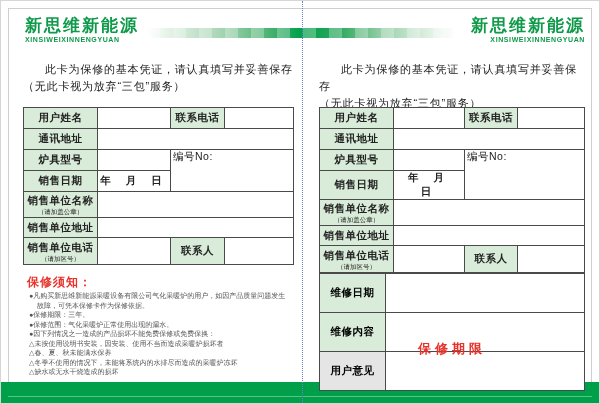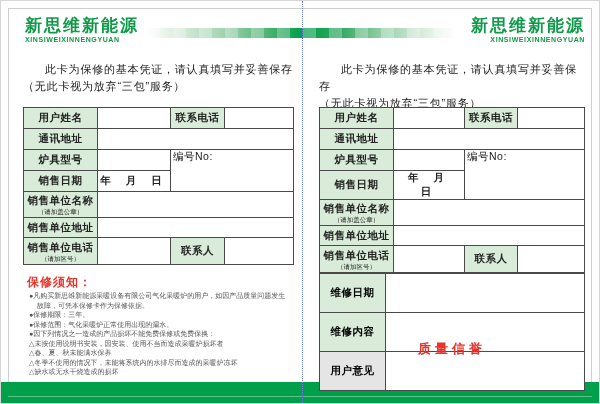--- a/index.html
+++ b/index.html
@@ -236,20 +236,20 @@
           <td class="val"></td>
         </tr>
         <tr>
           <td class="lbl green-bg" style="background: #e5e5e5;">用户意见</td>
           <td class="val"></td>
         </tr>
       </tbody>
         </table>
     </div>
 
-    <div class="quality-title heading-red" style="color: rgb(232, 50, 42);">质量信誉</div>
+    <div class="quality-title heading-red" style="color: rgb(232, 50, 42);">保修期限</div>
   </div>
 
   <div class="bottom-bar" style="background: rgb(0, 160, 74);">
     <div class="inner-line"></div>
   </div>
   <div class="fold-line"></div>
 </div>
 
 </body></html>

